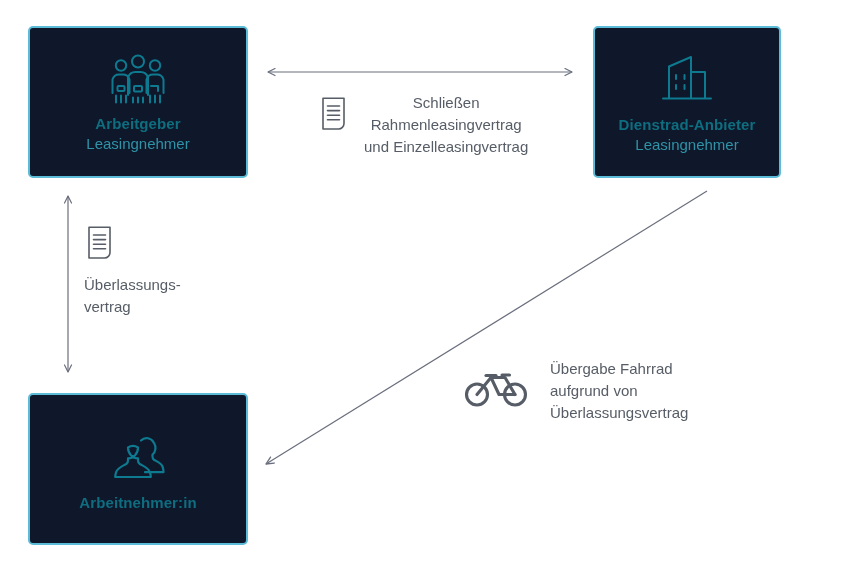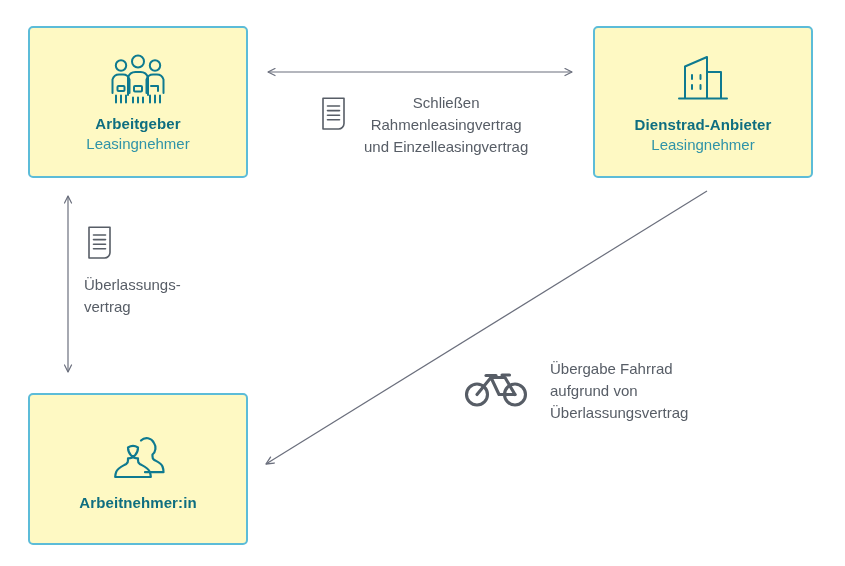--- a/index.html
+++ b/index.html
@@ -17,21 +17,21 @@
     background: #ffffff;
     overflow: hidden;
   }
 
   
   .card {
     position: absolute;
     box-sizing: border-box;
     border: 2px solid #5cbcd8;
     border-radius: 5px;
-    background: #fef9c3;
+    background: #0f172a;
     display: flex;
     flex-direction: column;
     align-items: center;
     justify-content: center;
   }
   .card-icon {
     display: block;
     line-height: 0;
   }
   .card-title {
@@ -42,21 +42,21 @@
     text-align: center;
   }
   .card-sub {
     font-size: 15px;
     font-weight: normal;
     color: #2f93a8;
     text-align: center;
   }
 
   #card-employer   { left: 28px;  top: 26px;  width: 220px; height: 152px; }
-  #card-provider   { left: 593px; top: 26px;  width: 220px; height: 152px; }
+  #card-provider   { left: 593px; top: 26px;  width: 188px; height: 152px; }
   #card-employee   { left: 28px;  top: 393px; width: 220px; height: 152px; }
 
   #card-employer .card-icon  { margin-bottom: 10px; }
   #card-provider .card-icon  { margin-bottom: 12px; }
   #card-employee .card-icon  { margin-bottom: 14px; }
   .card-title + .card-sub { margin-top: 3px; }
 
   
   #connectors {
     position: absolute;

